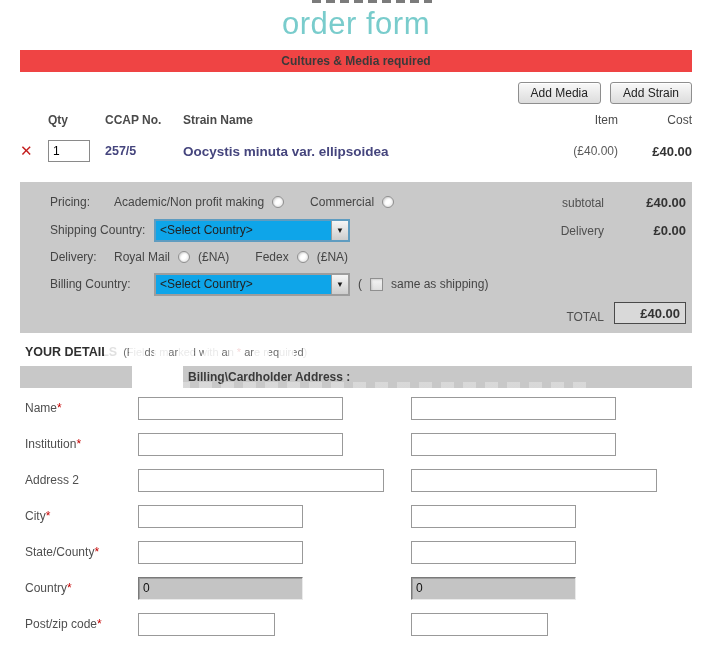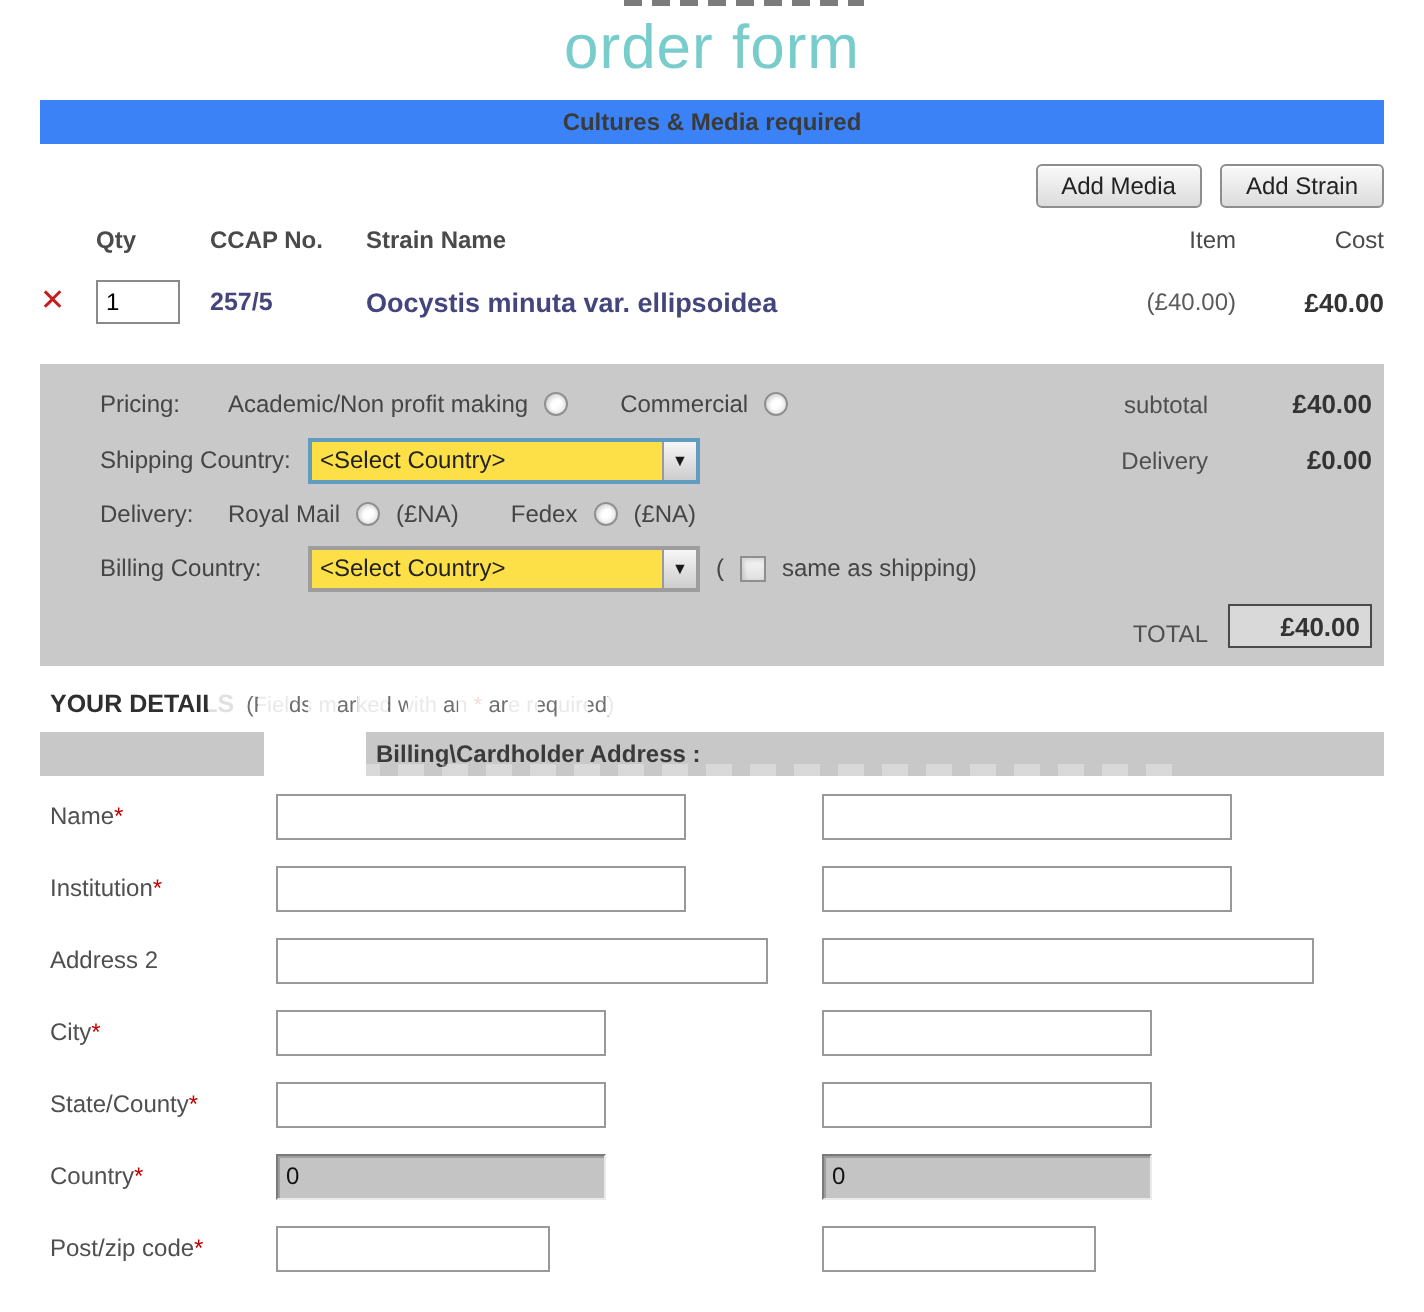--- a/index.html
+++ b/index.html
@@ -5,21 +5,21 @@
   * { margin:0; padding:0; box-sizing:border-box; }
   html,body { width:712px; height:656px; background:#fff; overflow:hidden;
               font-family:"Liberation Sans","DejaVu Sans",sans-serif; color:#4f4f4f; }
 
   
   .top-artifact { position:absolute; left:312px; top:0; width:120px; height:3px;
     background:repeating-linear-gradient(90deg,#5a5a5a 0 9px, transparent 9px 14px); opacity:.8; }
 
   .page-title { text-align:center; font-size:31px; color:#79cccc; padding-top:6px; letter-spacing:.5px; }
 
-  .bar { margin:8px 20px 0 20px; height:22px; background:#3b82f6; display:flex;
+  .bar { margin:8px 20px 0 20px; height:22px; background:#ef4444; display:flex;
          align-items:center; justify-content:center; }
   .bar b { font-size:12px; color:#3a3a3a; }
 
   .btn-row { margin:10px 20px 4px 20px; display:flex; justify-content:flex-end; gap:9px; }
   .btn { font-family:inherit; font-size:12px; color:#222; padding:3px 12px;
          border:1px solid #8e8e8e; border-radius:3px;
          background:linear-gradient(#f9f9f9,#dcdcdc); box-shadow:inset 0 1px 0 rgba(255,255,255,.9); cursor:pointer; }
 
   
   .cart { margin:4px 20px 0 20px; }
@@ -51,21 +51,21 @@
   .r-bill { height:30px; }
   .r-total { height:28px; }
   .lab-60 { width:64px; }
   .lab-100 { width:104px; }
   .gap8 { margin-left:8px; }
   .gap26 { margin-left:26px; }
   .radio { width:12px; height:12px; border-radius:50%; border:1px solid #8f8f8f; display:inline-block;
            background:radial-gradient(circle at 35% 35%, #ffffff 40%, #d8d8d8); box-shadow:inset 1px 1px 2px rgba(0,0,0,.18); cursor:pointer; flex:none; }
   .checkbox { width:13px; height:13px; border:1px solid #8f8f8f; display:inline-block;
               background:linear-gradient(#f5f5f5,#e0e0e0); box-shadow:inset 1px 1px 2px rgba(0,0,0,.15); cursor:pointer; flex:none; }
-  .select { display:inline-flex; align-items:stretch; width:196px; height:23px; background:#fde047; cursor:pointer; }
+  .select { display:inline-flex; align-items:stretch; width:196px; height:23px; background:#0ea5e9; cursor:pointer; }
   .sel-ship { border:2px solid #5f9cc0; }
   .sel-bill { border:2px solid #9d9d9d; }
   .sel-text { flex:1; font-size:12px; color:#222; display:flex; align-items:center; padding-left:4px; overflow:hidden; white-space:nowrap; }
   .sel-arrow { width:17px; background:linear-gradient(#f6f6f6,#cdcdcd); border-left:1px solid #9a9a9a;
                display:flex; align-items:center; justify-content:center; font-size:8px; color:#1a1a1a; }
   .right-group { position:absolute; right:6px; top:50%; transform:translateY(-50%);
                  display:flex; align-items:flex-end; }
   .rg-label { color:#4f4f4f; font-size:12px; margin-right:20px; }
   .rg-value { min-width:62px; text-align:right; font-size:13px; font-weight:bold; color:#333; }
   .total-box { width:72px; height:22px; border:1px solid #4a4a4a; background:#d9d9d9;

